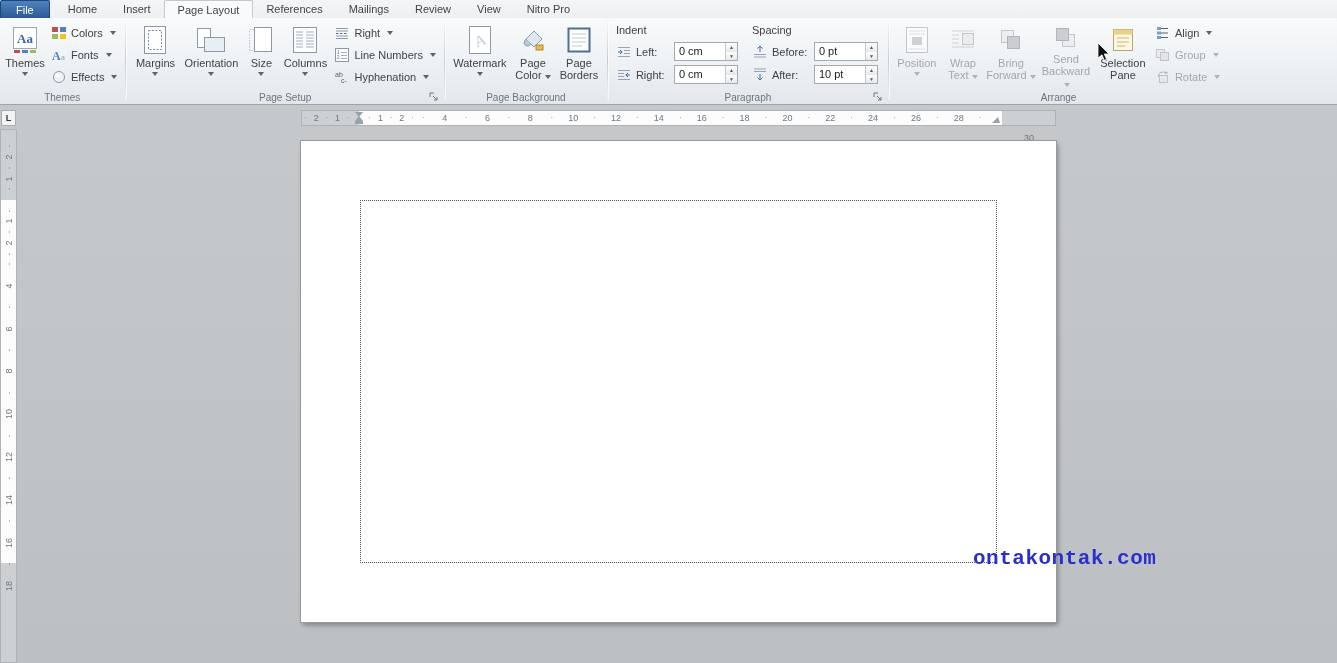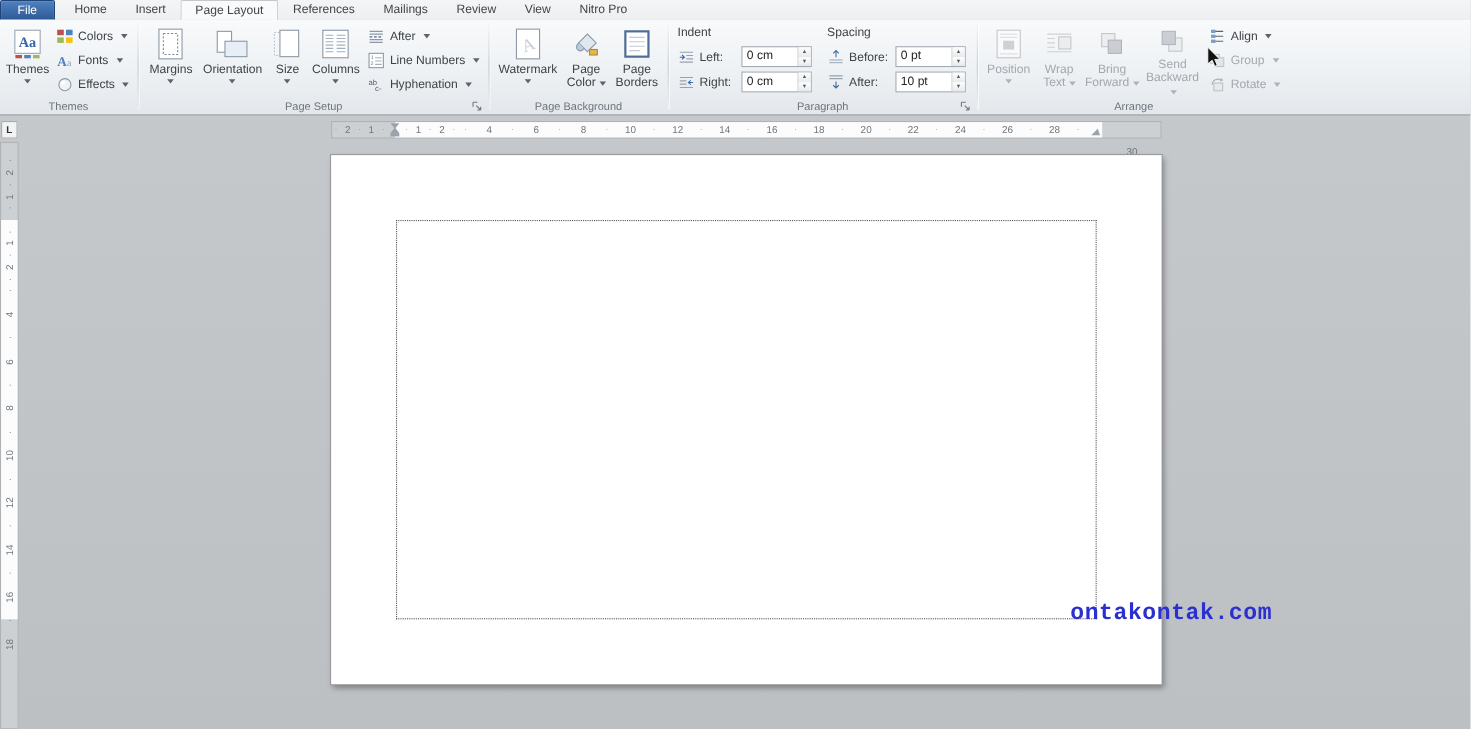--- a/index.html
+++ b/index.html
@@ -198,21 +198,21 @@
                 <svg width="16" height="16">
                   <g stroke="#8d99a5">
                     <path d="M2 3.5h12M2 6h12"></path>
                   </g>
                   <path d="M2 8.5h2.5M6 8.5h2.5M10 8.5h2.5" stroke="#4f6d96"></path>
                   <g stroke="#8d99a5">
                     <path d="M2 11h12M2 13.5h12"></path>
                   </g>
                 </svg>
               </span>
-            <span>After</span>
+            <span>Right</span>
               <span class="arrow"></span>
           </div>
           <div class="srow">
             <span class="sicon">
                 <svg width="16" height="16">
                   <rect x="1.5" y="1.5" width="13" height="13" fill="#fff" stroke="#8d99a5"></rect>
                   <text x="3" y="7" font-size="4.5" fill="#4f6d96">1</text>
                   <text x="3" y="12" font-size="4.5" fill="#4f6d96">2</text>
                   <path d="M7 5.5h6M7 8.5h6M7 11.5h6" stroke="#9fb0c0"></path>
                 </svg>
@@ -402,20 +402,30 @@
           <span class="blabel"><span>Bring Forward</span><span class="arrow"></span></span>
         </div>
         <div class="big disabled" style="width:58px">
           <span class="bicon">
               <svg width="26" height="26">
                 <rect x="9.5" y="9.5" width="12" height="12" fill="#dfe7ef" stroke="#8d99a5"></rect>
                 <rect x="3.5" y="3.5" width="12" height="12" fill="#8faac8" stroke="#64788f"></rect>
               </svg>
             </span>
           <span class="blabel"><span>Send Backward</span><span class="arrow"></span></span>
+        </div>
+        <div class="big" style="width:56px">
+          <span class="bicon">
+              <svg width="26" height="26">
+                <rect x="3.5" y="2.5" width="19" height="21" fill="#fdf6e3" stroke="#b8a66a"></rect>
+                <rect x="3.5" y="2.5" width="19" height="5" fill="#e8d188"></rect>
+                <path d="M7 11h12M7 15h12M7 19h8" stroke="#c9b96f"></path>
+              </svg>
+            </span>
+          <span class="blabel"><span>Selection Pane</span></span>
         </div>
         <div class="vstack">
           <div class="srow">
             <span class="sicon">
                 <svg width="15" height="14">
                   <path d="M2 2.5h11M2 7h11M2 11.5h11" stroke="#5a6470"></path>
                   <rect x="2" y="1" width="4" height="3" fill="#7e9cc4"></rect>
                   <rect x="2" y="5.5" width="4" height="3" fill="#7e9cc4"></rect>
                   <rect x="2" y="10" width="4" height="3" fill="#7e9cc4"></rect>
                 </svg>

